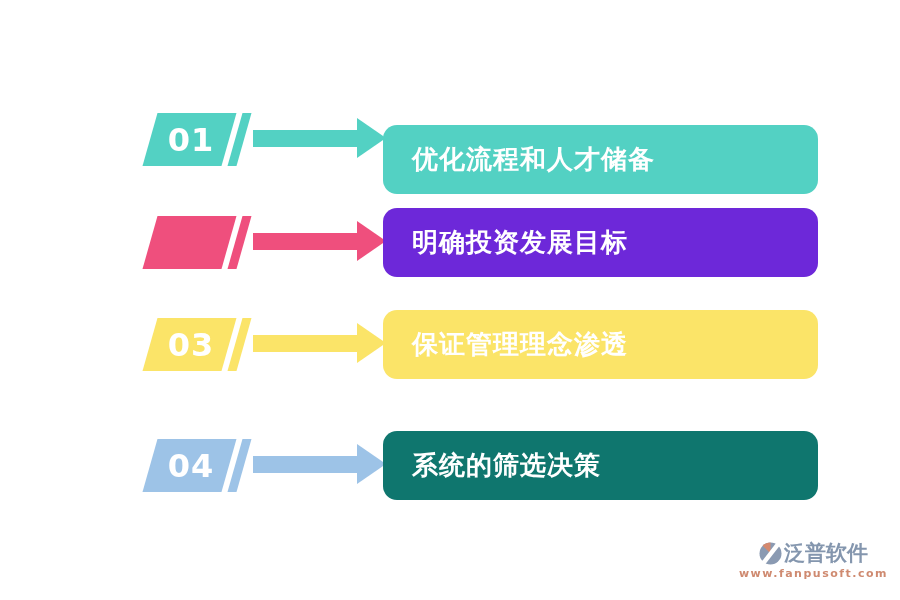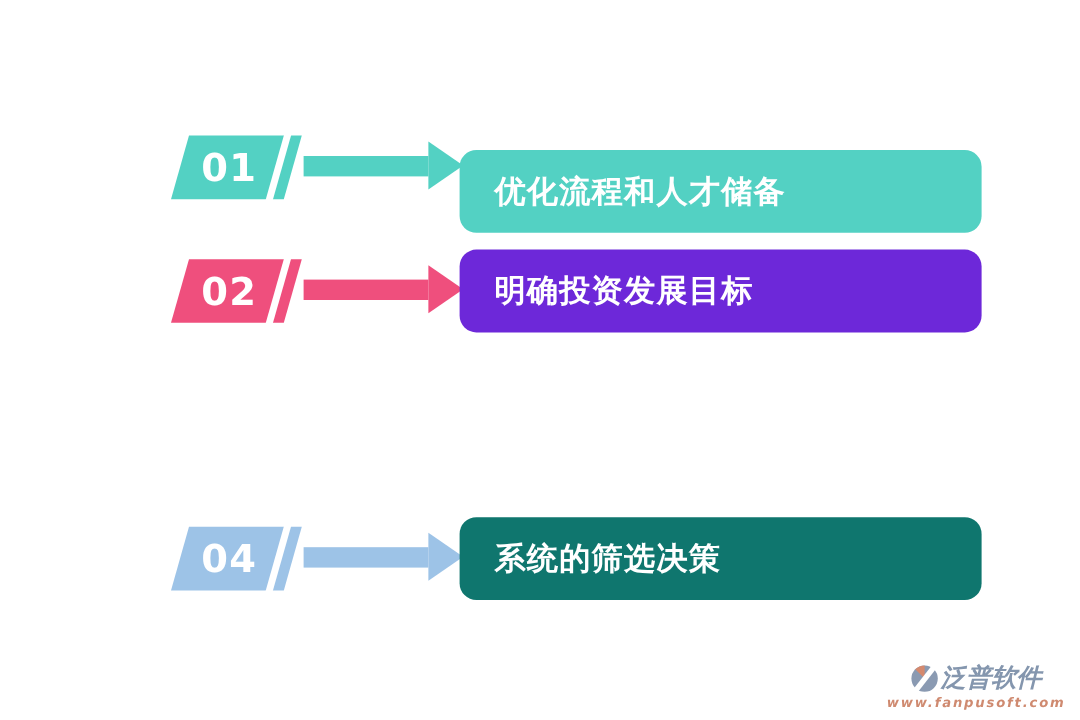--- a/index.html
+++ b/index.html
@@ -26,21 +26,21 @@
     border-top:20px solid transparent;border-bottom:20px solid transparent;
     border-left:29px solid #000;
   }
   .box{
     position:absolute;left:383px;top:0;width:435px;height:69px;
     border-radius:14px;display:flex;align-items:center;
     padding-left:29px;box-sizing:border-box;
     color:#fff;font-size:26px;font-weight:bold;letter-spacing:1px;
     white-space:nowrap;
   }
-  .wm{position:absolute;right:12px;bottom:8px;text-align:left;font-style:italic;}
+  .wm{position:absolute;right:12px;bottom:20px;text-align:left;}
   .wm-top{display:flex;align-items:flex-end;justify-content:center;gap:2px;}
   .wm-brand{font-size:21px;line-height:1.2;font-weight:bold;}
   .wm-url{font-size:11px;font-weight:bold;letter-spacing:1.5px;margin-top:1px;}
 </style>
 </head>
 <body>
 
 <div class="stage">
 
   <div class="row" style="top:105px">
@@ -52,28 +52,38 @@
     <div class="head" style="border-left-color: rgb(83, 209, 195);"></div>
     <div class="box" style="background: rgb(83, 209, 195); margin-top: 20px;">
       <span>优化流程和人才储备</span>
     </div>
   </div>
 
   <div class="row" style="top:208px">
     <div class="para" style="background: rgb(239, 79, 125);">
       <div class="slash"></div>
     </div>
-    <div class="num">02</div>
     <div class="shaft" style="background: rgb(239, 79, 125);"></div>
     <div class="head" style="border-left-color: rgb(239, 79, 125);"></div>
     <div class="box" style="background: #6d28d9;">
       <span>明确投资发展目标</span>
     </div>
   </div>
 
+  <div class="row" style="top:310px">
+    <div class="para" style="background: rgb(251, 228, 104);">
+      <div class="slash"></div>
+    </div>
+    <div class="num">03</div>
+    <div class="shaft" style="background: rgb(251, 228, 104);"></div>
+    <div class="head" style="border-left-color: rgb(251, 228, 104);"></div>
+    <div class="box" style="background: rgb(251, 228, 104);">
+      <span>保证管理理念渗透</span>
+    </div>
+  </div>
 
   <div class="row" style="top:431px">
     <div class="para" style="background: rgb(157, 195, 231);">
       <div class="slash"></div>
     </div>
     <div class="num">04</div>
     <div class="shaft" style="background: rgb(157, 195, 231);"></div>
     <div class="head" style="border-left-color: rgb(157, 195, 231);"></div>
     <div class="box" style="background: #0f766e;">
       <span>系统的筛选决策</span>

